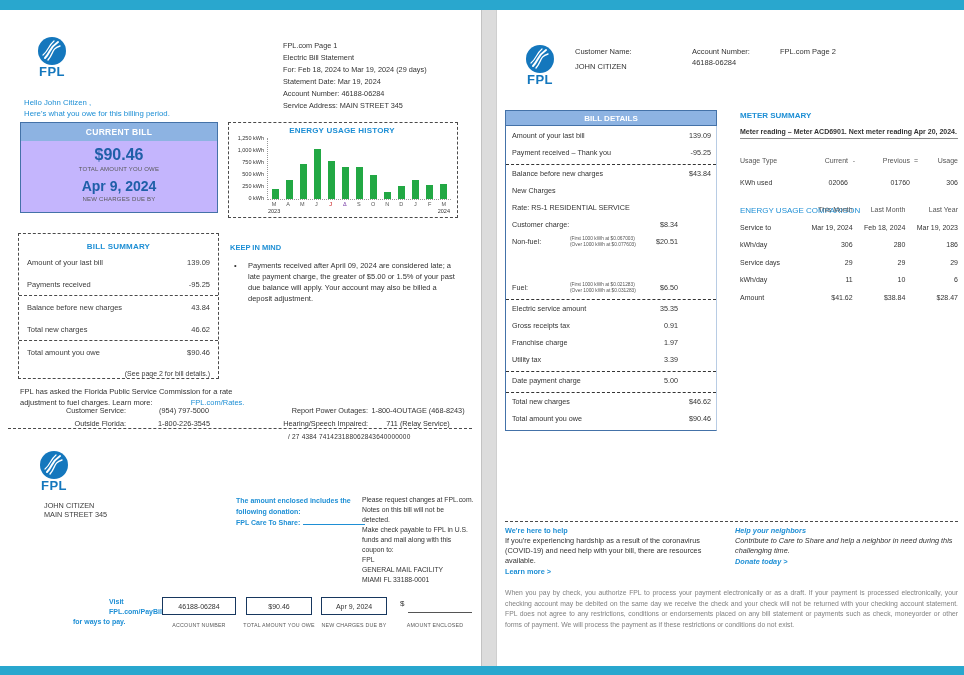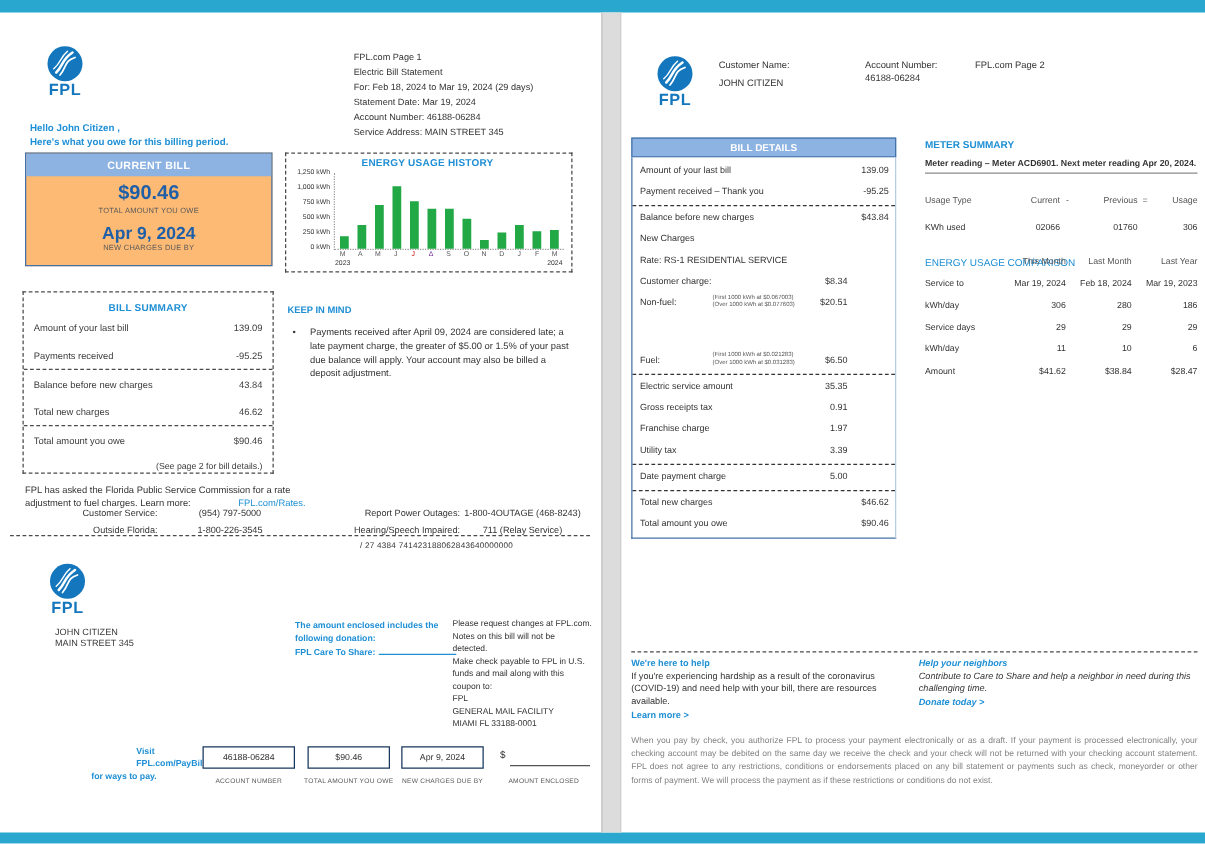--- a/index.html
+++ b/index.html
@@ -11,23 +11,23 @@
   .gutter{position:absolute;left:481px;top:10px;width:16px;height:656px;background:#DCDCDC;
           border-left:1px solid #C2C2C2;border-right:1px solid #CFCFCF;}
 
   
   .logo{position:absolute;display:flex;flex-direction:column;align-items:center;width:56px;}
   .logo .lg-text{font-weight:bold;color:#1477BD;font-size:13px;letter-spacing:.5px;line-height:12px;}
   .logo svg{display:block;}
 
   
   .info{position:absolute;left:283px;top:40px;font-size:7.3px;line-height:12px;color:#333;}
-  .greeting{position:absolute;left:24px;top:97px;font-size:7.8px;font-weight:bold;color:#1E8FD5;line-height:11px;}
-
-  .cb-box{position:absolute;left:20px;top:122px;width:198px;height:91px;border:1px solid #4472A8;text-align:center;background:#fdba74;}
+  .greeting{position:absolute;left:24px;top:97px;font-size:7.8px;font-weight:normal;color:#1E8FD5;line-height:11px;}
+
+  .cb-box{position:absolute;left:20px;top:122px;width:198px;height:91px;border:1px solid #4472A8;text-align:center;background:#c4b5fd;}
   .cb-head{height:18px;background:#8DB3E2;color:#fff;font-weight:bold;font-size:8.5px;line-height:18px;letter-spacing:.3px;}
   .cb-amount{font-size:16px;font-weight:bold;color:#1F5FA8;margin-top:5px;}
   .cb-cap{font-size:6px;color:#595959;margin-top:2px;letter-spacing:.2px;}
   .cb-date{font-size:14px;font-weight:bold;color:#1F5FA8;margin-top:6px;}
 
   .chart-box{position:absolute;left:228px;top:122px;width:230px;height:96px;border:1.5px dashed #4a4a4a;padding:3px 6px 0 4px;background:#fff;}
   .chart-title{text-align:center;color:#1E8FD5;font-weight:bold;font-size:8px;letter-spacing:.2px;}
   .chart-row{display:flex;margin-top:3px;}
   .yaxis{width:34px;display:flex;flex-direction:column;justify-content:space-between;height:66px;
          text-align:right;padding-right:3px;font-size:5.5px;color:#333;margin-top:-3px;}

